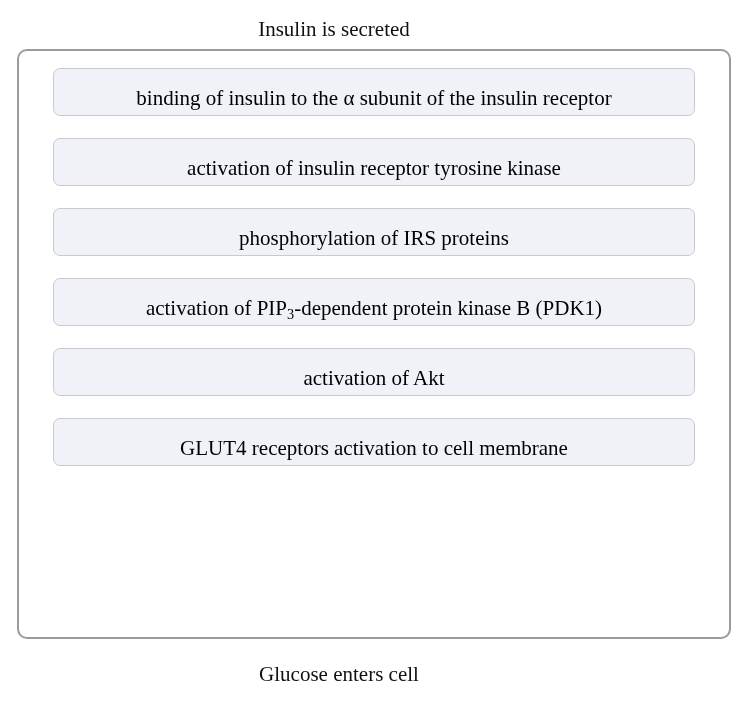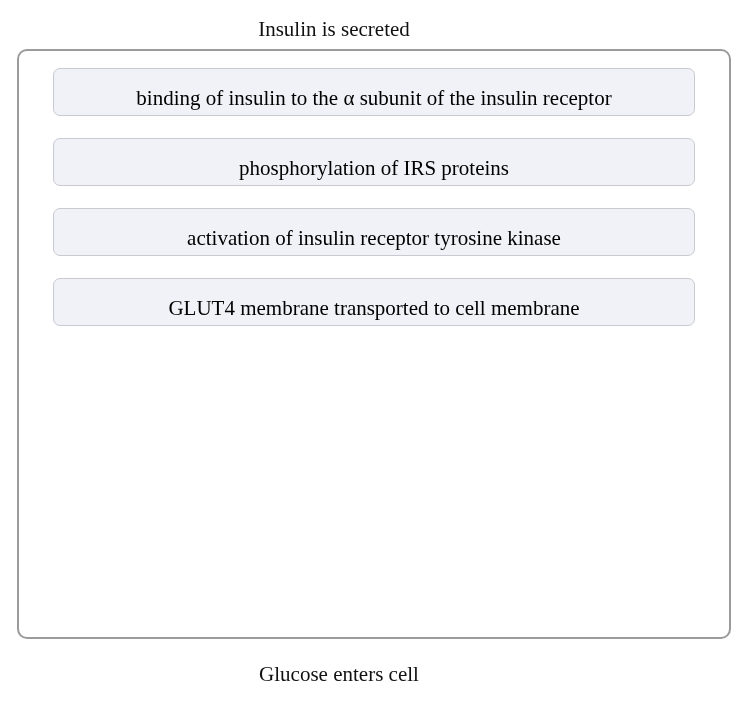--- a/index.html
+++ b/index.html
@@ -97,26 +97,32 @@
 <div class="page">
 
   <div class="caption caption-top">Insulin is secreted</div>
 
   <div class="flow-container">
     <div class="steps">
         <div class="step-box">
           <div class="step-label"><span>binding of insulin to the α subunit of the insulin receptor</span></div>
         </div>
         <div class="step-box">
+          <div class="step-label"><span>activation of insulin receptor tyrosine kinase</span></div>
+        </div>
+        <div class="step-box">
           <div class="step-label"><span>phosphorylation of IRS proteins</span></div>
         </div>
         <div class="step-box">
-          <div class="step-label"><span>activation of insulin receptor tyrosine kinase</span></div>
+          <div class="step-label"><span>activation of PIP</span><sub>3</sub><span>-dependent protein kinase B (PDK1)</span></div>
         </div>
         <div class="step-box">
-          <div class="step-label"><span>GLUT4 membrane transported to cell membrane</span></div>
+          <div class="step-label"><span>activation of Akt</span></div>
+        </div>
+        <div class="step-box">
+          <div class="step-label"><span>GLUT4 receptors activation to cell membrane</span></div>
         </div>
       </div>
   </div>
 
   <div class="caption caption-bottom">Glucose enters cell</div>
 
 </div>
 
 </body></html>

